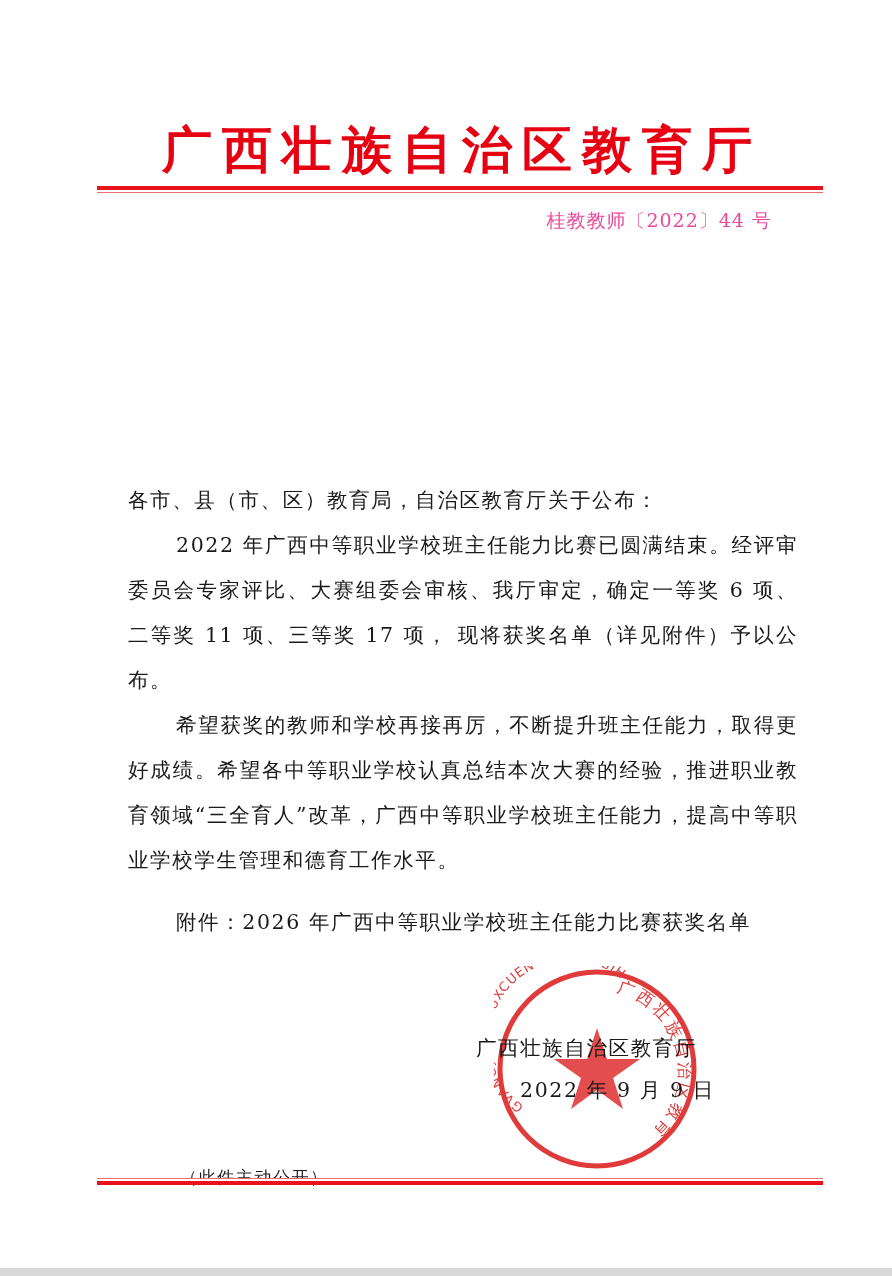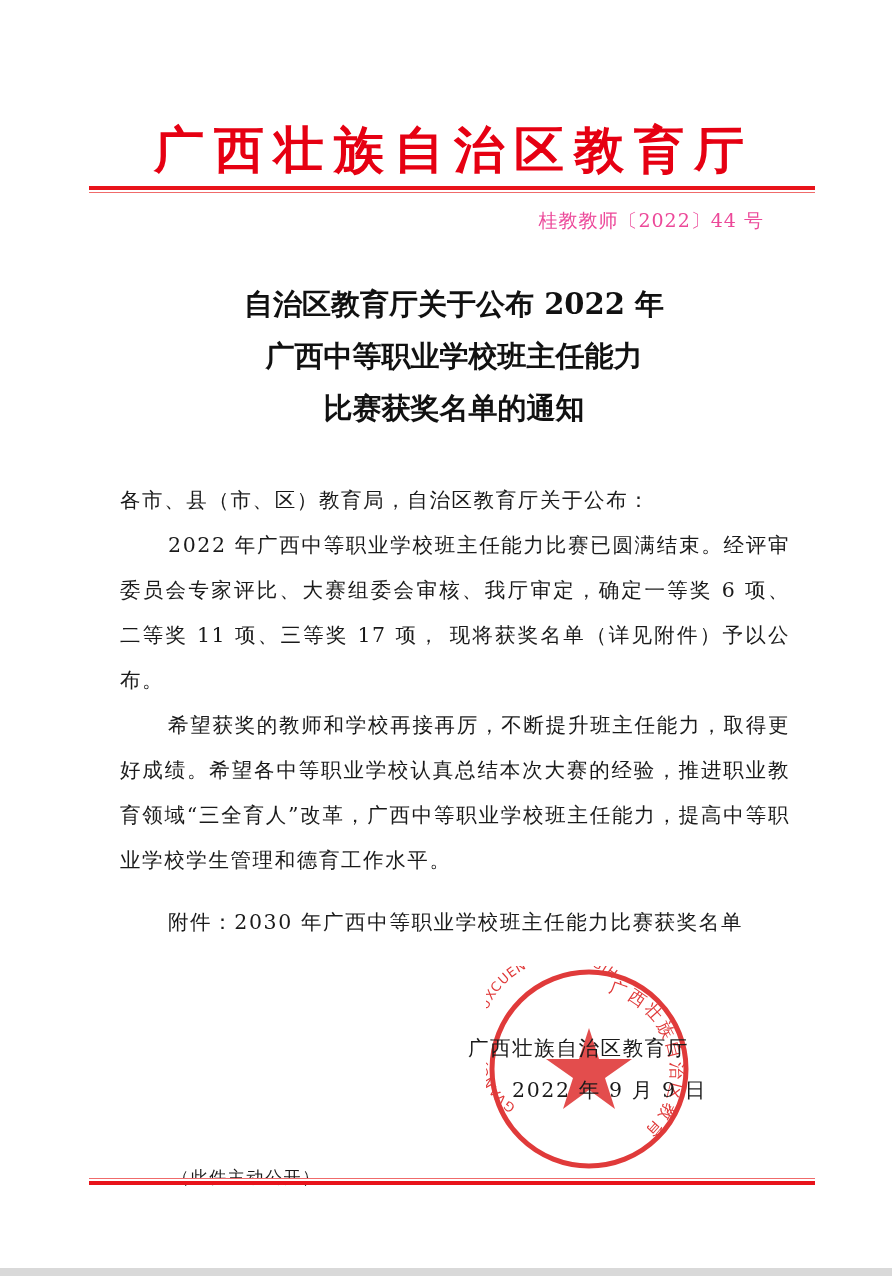--- a/index.html
+++ b/index.html
@@ -1,20 +1,20 @@
 <!DOCTYPE html>
 <html><head>
 <meta charset="utf-8">
 <style>
   html, body { margin: 0; padding: 0; }
   body {
     width: 892px; height: 1276px; background: #ffffff; position: relative; overflow: hidden;
     font-family: "DejaVu Serif", "Liberation Serif", serif; color: #111;
   }
-  .page { position: absolute; left: 4px; top: 0; width: 868px; height: 1268px; background: #fff; }
+  .page { position: absolute; left: 12px; top: 0; width: 868px; height: 1268px; background: #fff; }
   .bottom-shade { position: absolute; left: 0; top: 1268px; width: 892px; height: 8px; background: #d9d9d9; }
 
   .agency-title {
     position: absolute; left: 150px; top: 118px; width: 600px; text-align: center;
     color: #e60012; font-size: 50px; font-weight: bold; letter-spacing: 10px;
     font-family: "DejaVu Serif", "Liberation Serif", serif; line-height: 64px;
   }
   .red-rule-top { position: absolute; left: 85px; top: 186px; width: 726px; }
   .red-rule-bottom { position: absolute; left: 85px; top: 1178px; width: 726px; }
   .rule-thick { height: 4px; background: #e8131a; }
@@ -53,33 +53,28 @@
   <div class="agency-title">广西壮族自治区教育厅</div>
 
   <div class="red-rule-top">
     <div class="rule-thick"></div>
       <div class="rule-gap"></div>
       <div class="rule-thin"></div>
   </div>
 
   <div class="doc-number">桂教教师〔2022〕44 号</div>
 
-  <div class="headline">
-    <div>自治区教育厅关于公布 2022 年</div>
-    <div>广西中等职业学校班主任能力</div>
-    <div>比赛获奖名单的通知</div>
-  </div>
 
   <div class="body-text">
     <p>各市、县（市、区）教育局，自治区教育厅关于公布：</p>
     <p class="indent">2022 年广西中等职业学校班主任能力比赛已圆满结束。经评审委员会专家评比、大赛组委会审核、我厅审定，确定一等奖 6 项、二等奖 11 项、三等奖 17 项， 现将获奖名单（详见附件）予以公布。</p>
     <p class="indent">希望获奖的教师和学校再接再厉，不断提升班主任能力，取得更好成绩。希望各中等职业学校认真总结本次大赛的经验，推进职业教育领域“三全育人”改革，广西中等职业学校班主任能力，提高中等职业学校学生管理和德育工作水平。</p>
   </div>
 
-  <div class="attachment">附件：2030 年广西中等职业学校班主任能力比赛获奖名单</div>
+  <div class="attachment">附件：2026 年广西中等职业学校班主任能力比赛获奖名单</div>
 
   <svg class="seal" viewBox="0 0 206 206">
     <defs>
       <path id="sealArc" d="M 30 140 A 80 80 0 1 1 150 45"></path>
       <path id="sealArcCn" d="M 122 26 A 82 82 0 0 1 160 165"></path>
     </defs>
     <circle cx="103" cy="103" r="97" fill="none" stroke="#e03a3a" stroke-width="5"></circle>
     <polygon points="103,62 113,93 146,93 119,112 129,143 103,124 77,143 87,112 60,93 93,93" fill="#e03a3a" opacity="0.9"></polygon>
     <text font-size="13" fill="#e03a3a" font-family="DejaVu Sans, sans-serif" letter-spacing="1">
       <textPath href="#sealArc">GVANGJSIH BOUXCUENGH SWCIGIH</textPath>

